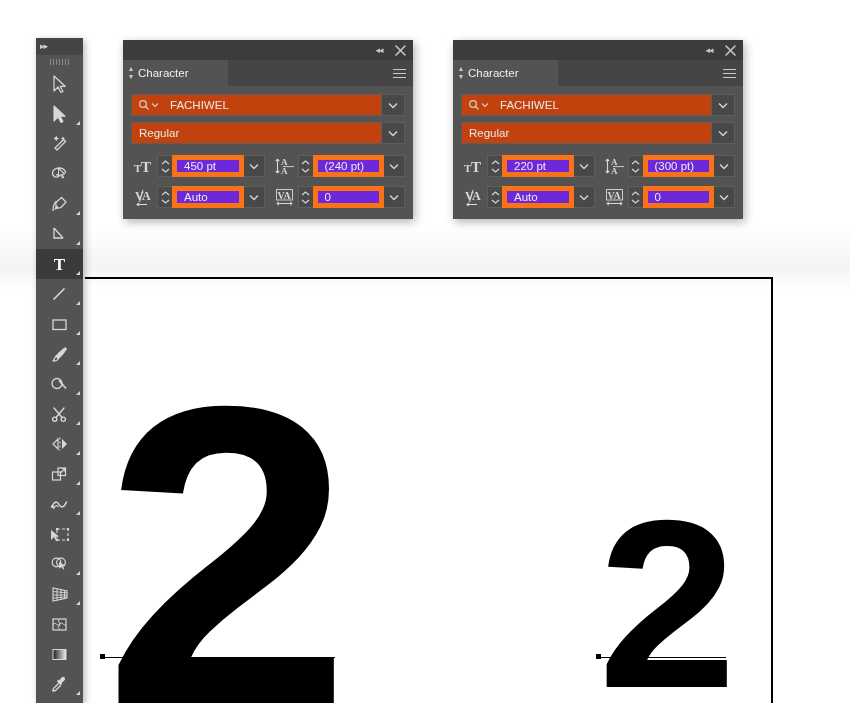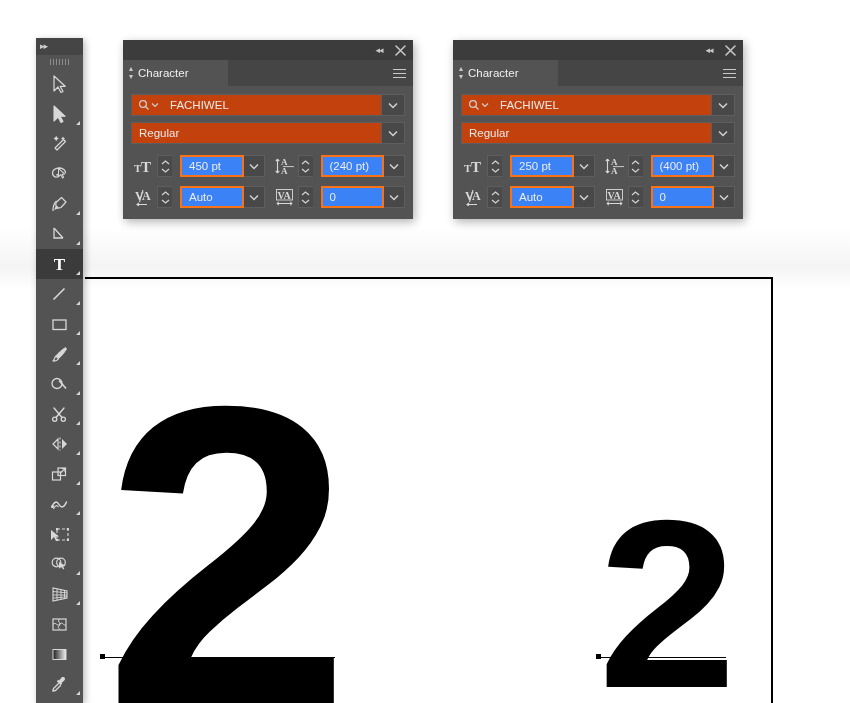--- a/index.html
+++ b/index.html
@@ -255,30 +255,29 @@
     height: 22px;
     background: #4a4a4a;
     border: 1px solid #5e5e5e;
     border-right: none;
     box-sizing: border-box;
   }
   .metric-input {
     flex: 1;
     min-width: 0;
     height: 22px;
-    background: #3b82f6;
-    border: 2px solid #f97316;
+    background: #6d28d9;
+    border: 5px solid #f97316;
     box-sizing: border-box;
     display: flex; align-items: center;
     padding-left: 7px;
     font-size: 11.5px;
     color: #ececec;
     white-space: nowrap;
     overflow: hidden;
-    margin-left: 8px;
   }
   .metric .caret {
     width: 21px;
     flex: 0 0 21px;
     height: 22px;
     background: #484848;
     border: 1px solid #5e5e5e;
     border-left: none;
     box-sizing: border-box;
     display: flex; align-items: center; justify-content: center;
@@ -715,21 +714,21 @@
           </svg>
         </span>
         <span class="stepper">
           <svg width="9" height="5" viewBox="0 0 9 5">
               <path d="M1 4 L4.5 1 L8 4" fill="none" stroke="#d2d2d2" stroke-width="1.3"></path>
             </svg>
           <svg width="9" height="5" viewBox="0 0 9 5">
               <path d="M1 1 L4.5 4 L8 1" fill="none" stroke="#d2d2d2" stroke-width="1.3"></path>
             </svg>
         </span>
-        <span class="metric-input">250 pt</span>
+        <span class="metric-input">220 pt</span>
         <span class="caret">
           <svg width="10" height="7" viewBox="0 0 10 7">
               <path d="M1 1.5 L5 5.5 L9 1.5" fill="none" stroke="#d2d2d2" stroke-width="1.5"></path>
             </svg>
         </span>
       </div>
 
       <div class="metric">
         <span class="metric-icon">
           <svg width="22" height="18" viewBox="0 0 22 18">
@@ -740,21 +739,21 @@
           </svg>
         </span>
         <span class="stepper">
           <svg width="9" height="5" viewBox="0 0 9 5">
               <path d="M1 4 L4.5 1 L8 4" fill="none" stroke="#d2d2d2" stroke-width="1.3"></path>
             </svg>
           <svg width="9" height="5" viewBox="0 0 9 5">
               <path d="M1 1 L4.5 4 L8 1" fill="none" stroke="#d2d2d2" stroke-width="1.3"></path>
             </svg>
         </span>
-        <span class="metric-input">(400 pt)</span>
+        <span class="metric-input">(300 pt)</span>
         <span class="caret">
           <svg width="10" height="7" viewBox="0 0 10 7">
               <path d="M1 1.5 L5 5.5 L9 1.5" fill="none" stroke="#d2d2d2" stroke-width="1.5"></path>
             </svg>
         </span>
       </div>
     </div>
 
     <div class="field-row split" style="margin-top:7px;">
       <div class="metric">

